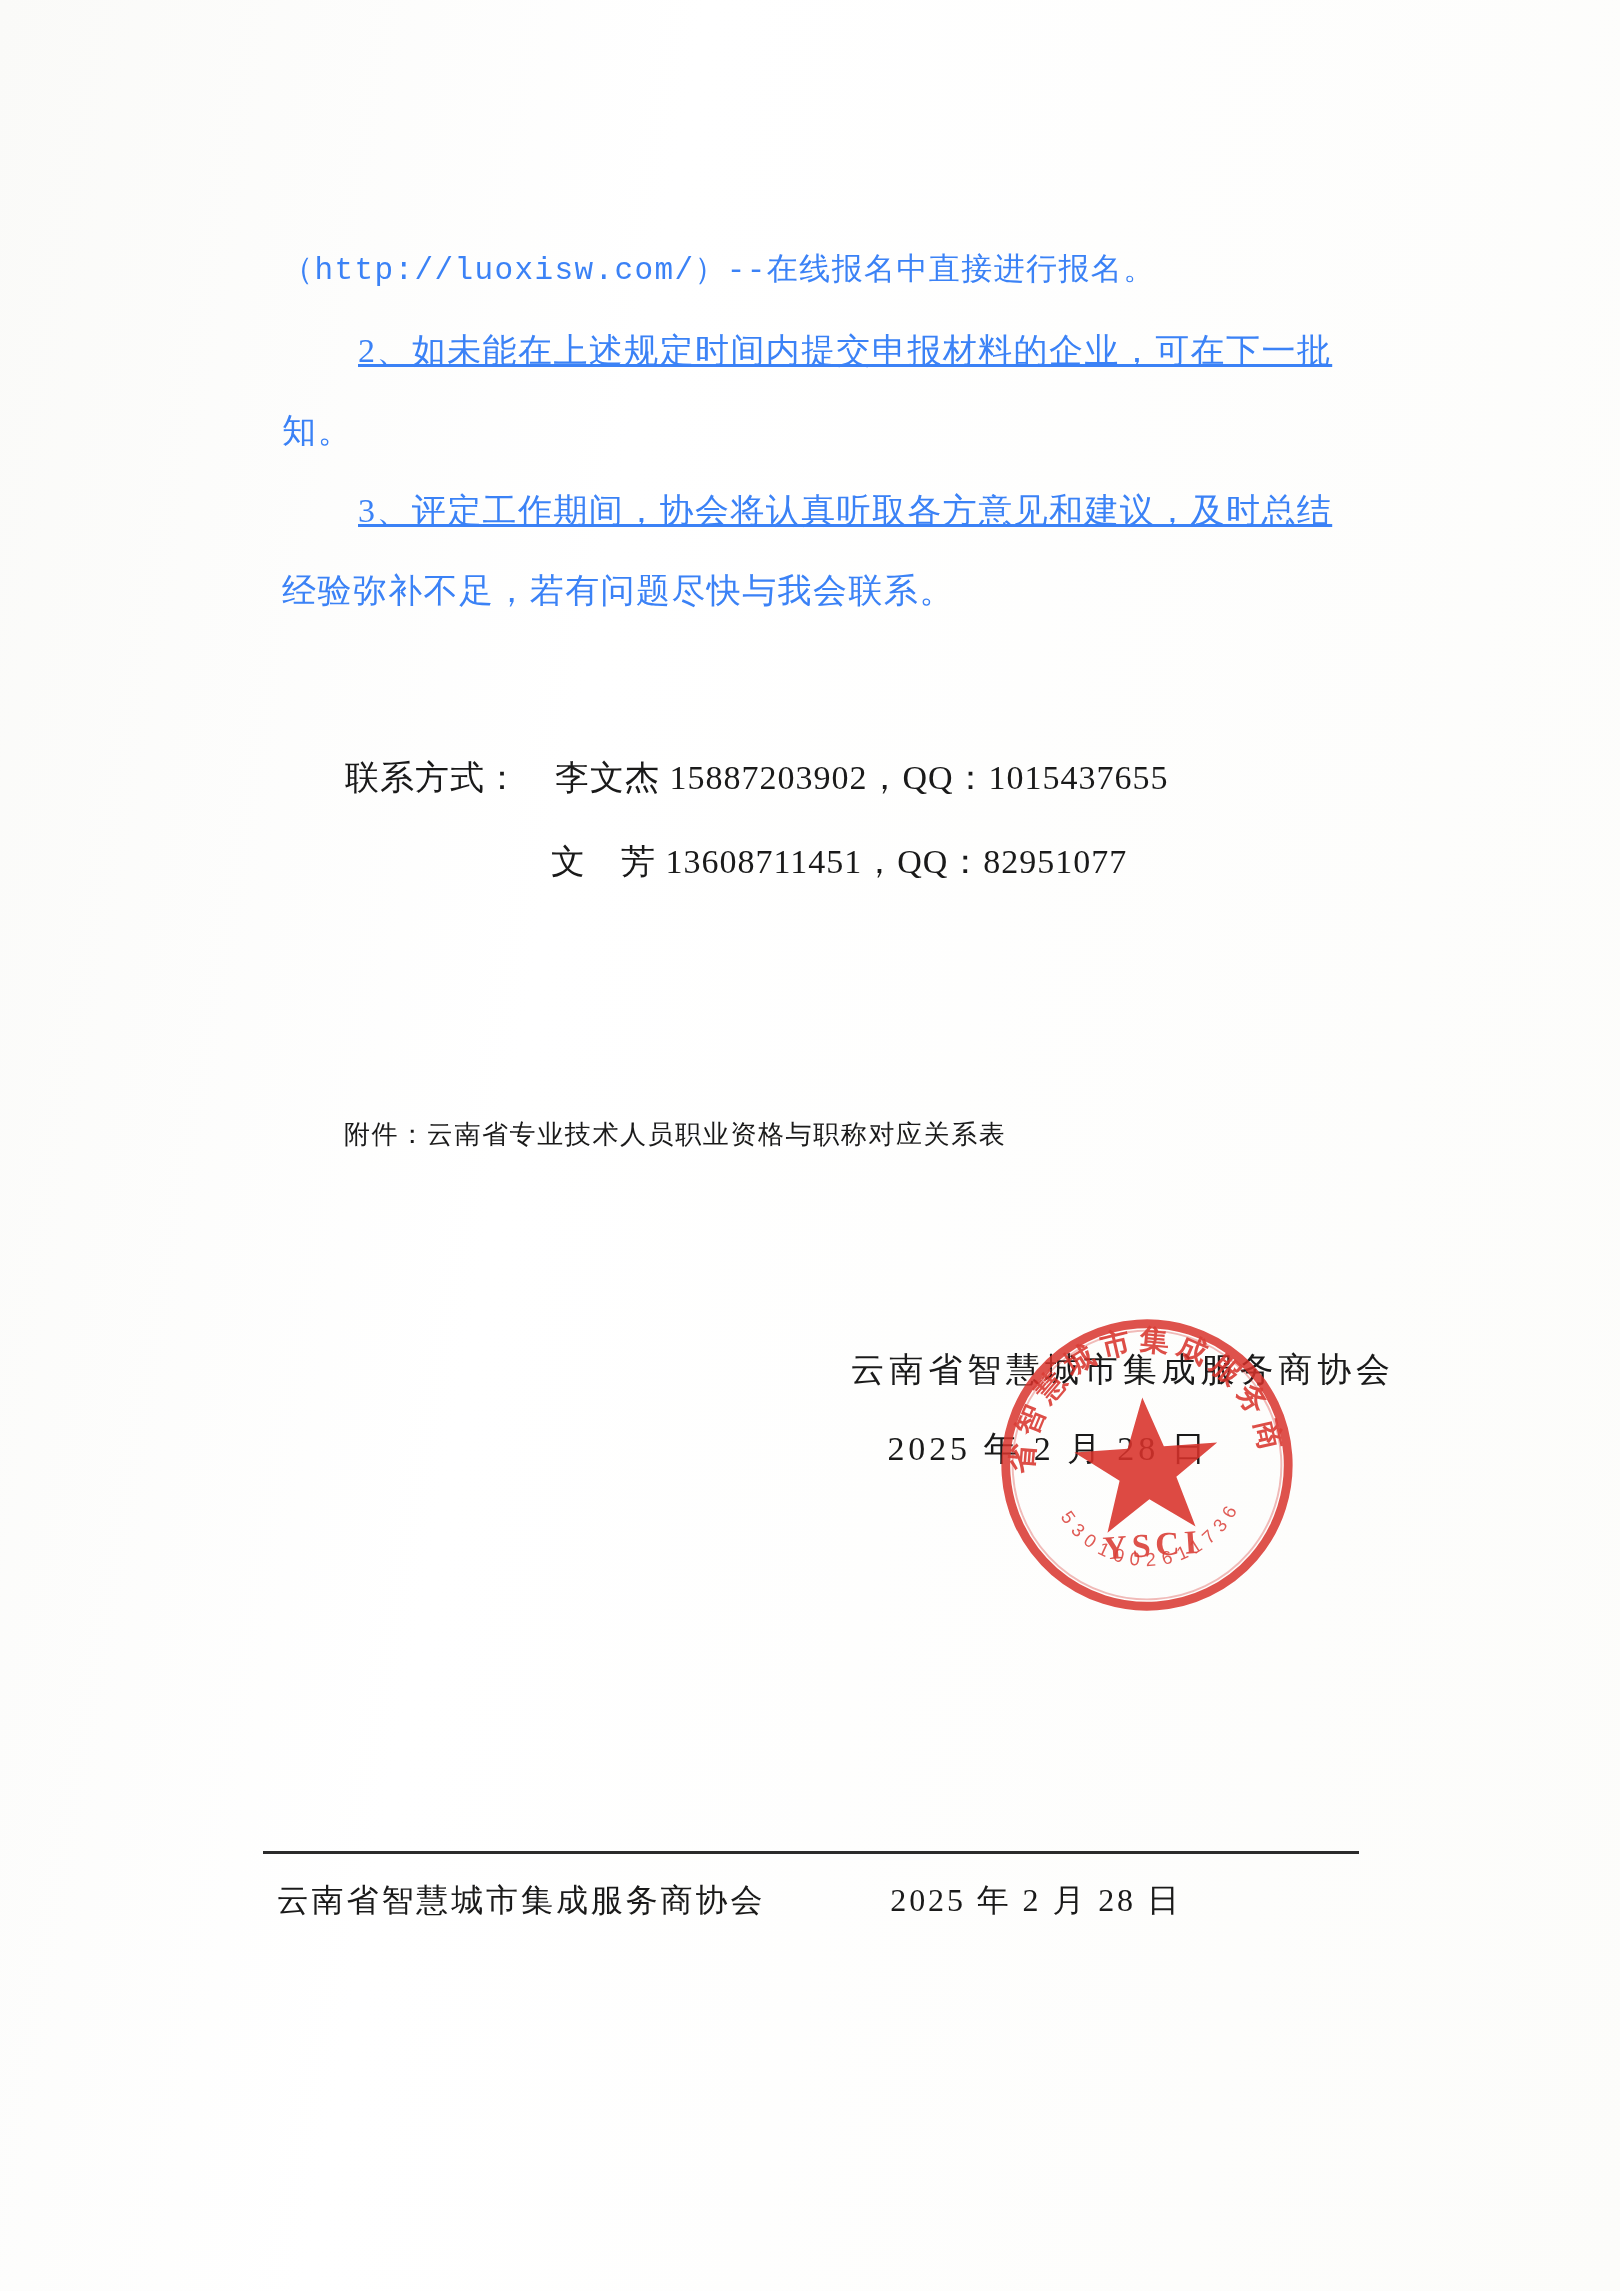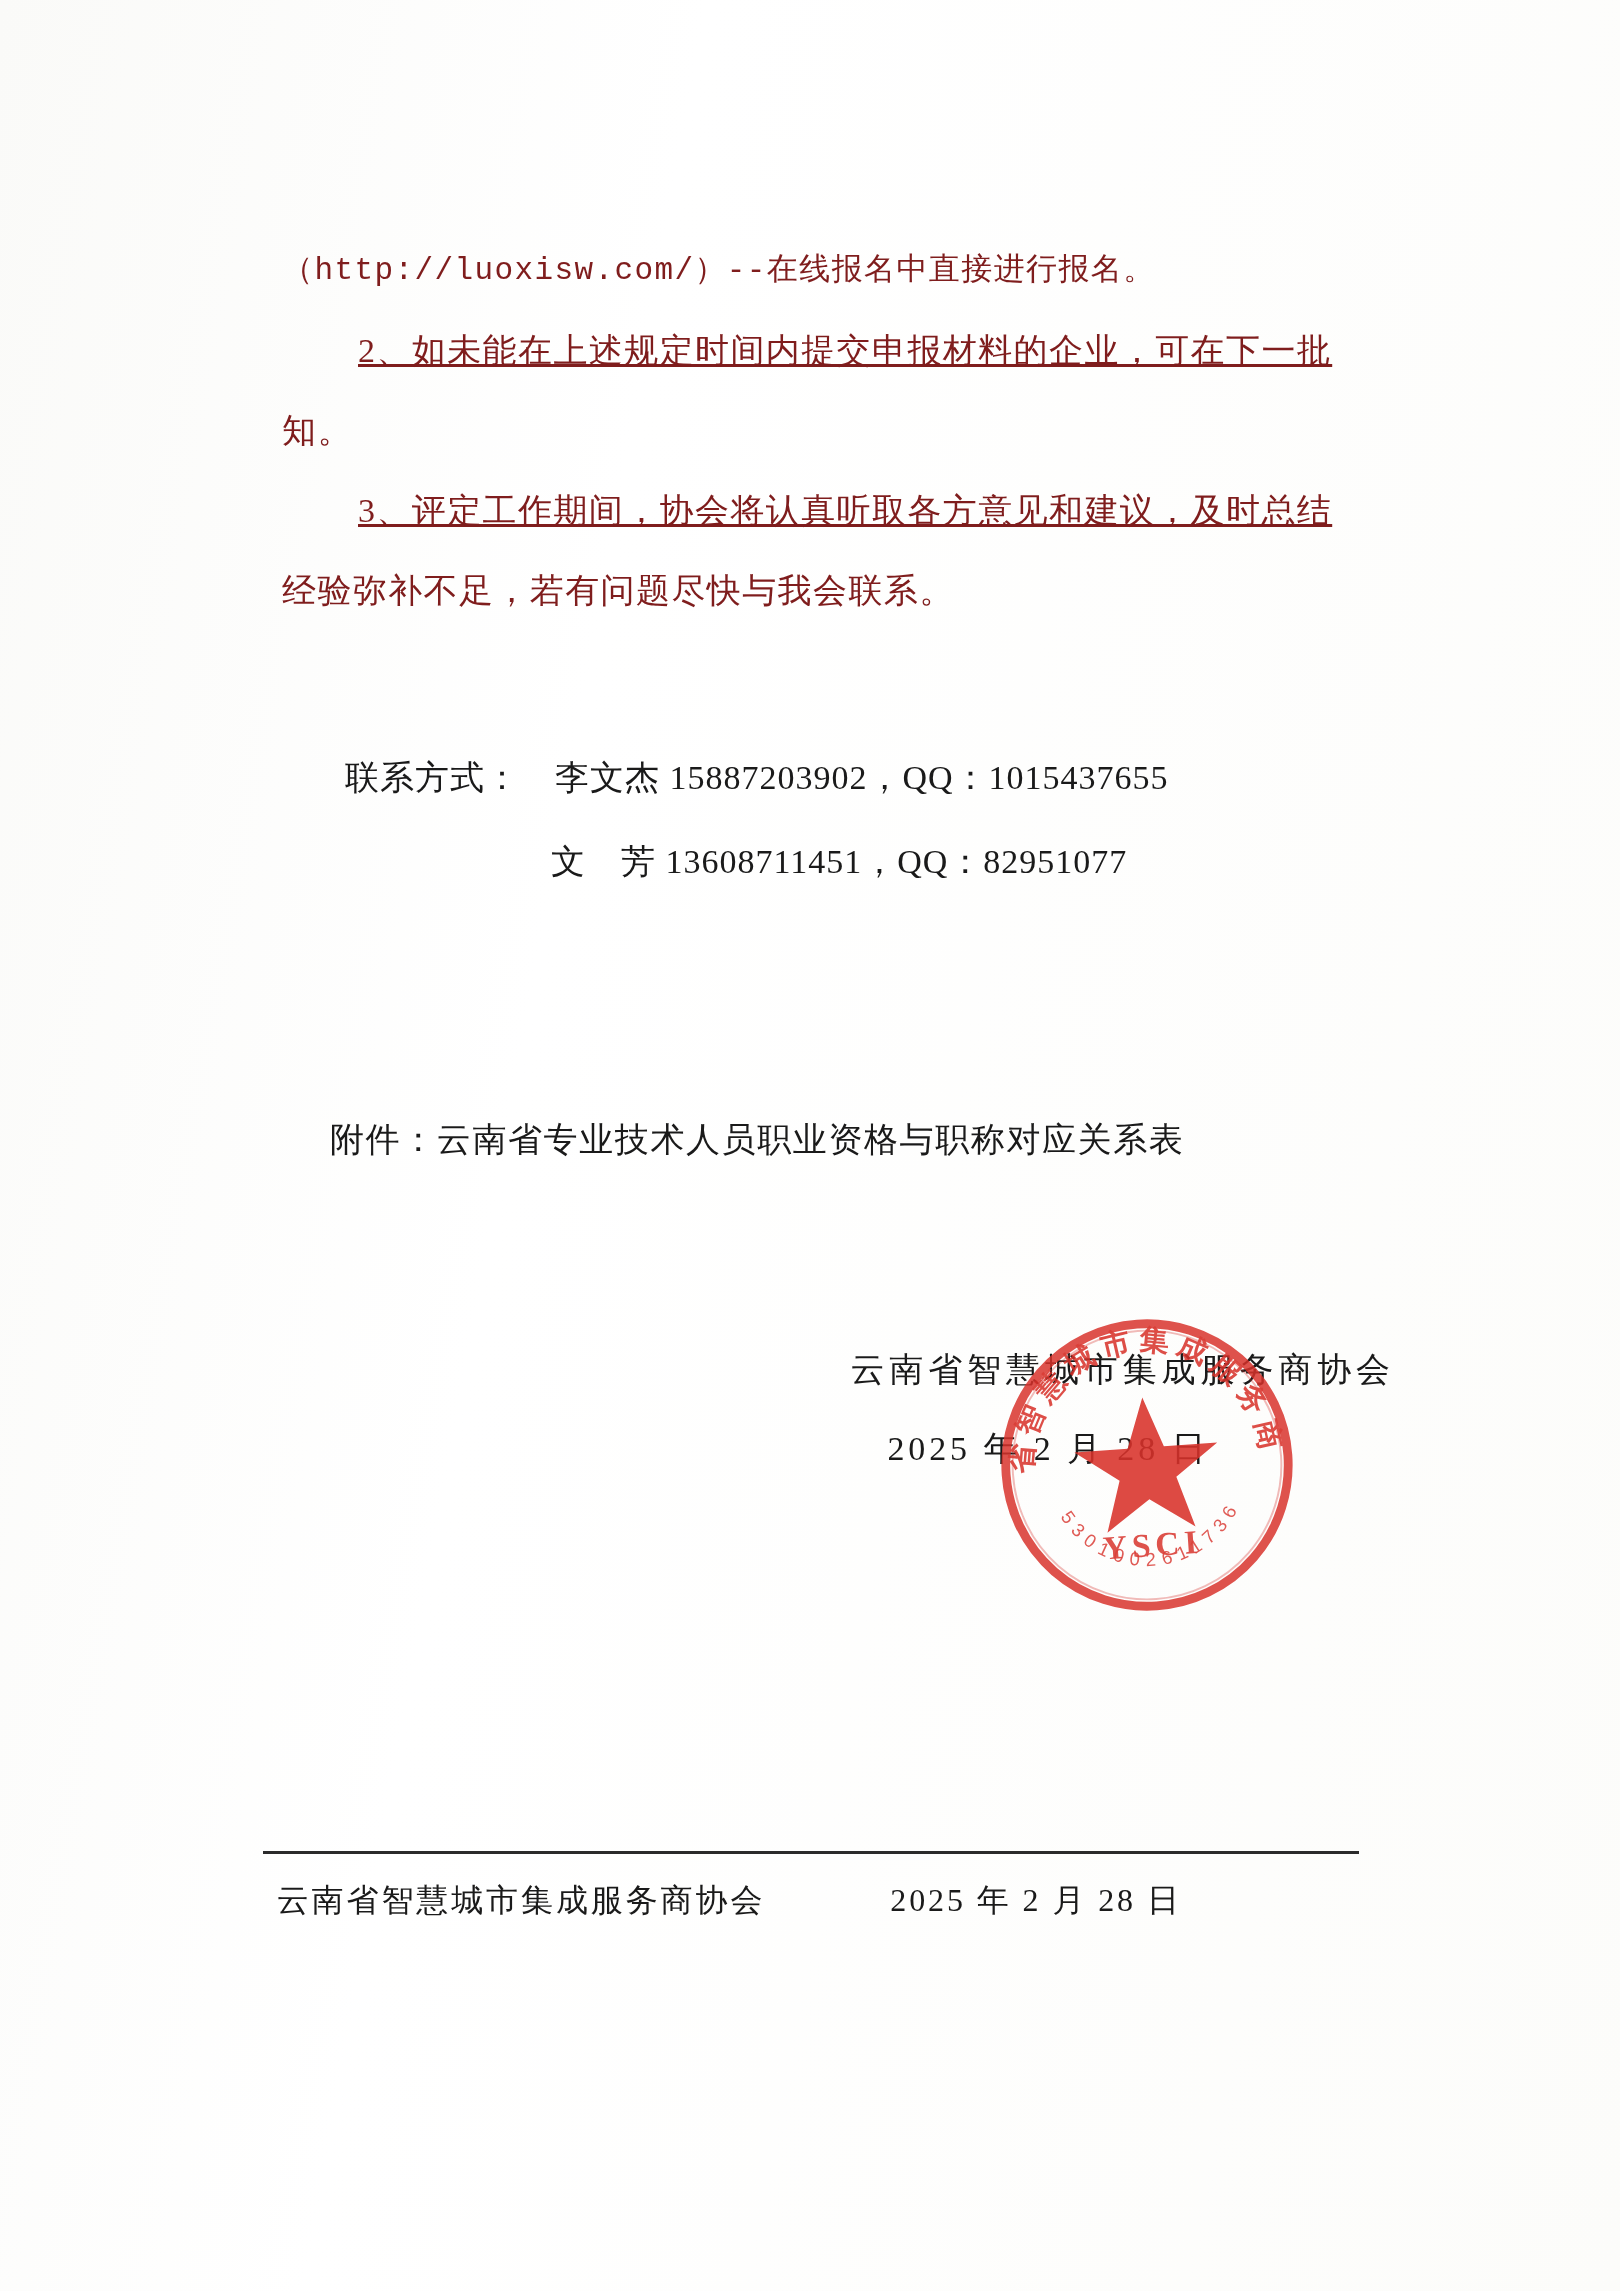--- a/index.html
+++ b/index.html
@@ -33,21 +33,21 @@
     left: 282px;
     top: 231px;
     width: 1088px;
   }
 
   .line {
     font-size: 34px;
     line-height: 80px;
     letter-spacing: 1.4px;
     white-space: pre;
-    color: #7f1d1d;
+    color: #3b82f6;
   }
 
   .line-mono {
     font-family: "Liberation Mono", "DejaVu Sans Mono", monospace;
     font-size: 31px;
   }
 
   .indent {
     padding-left: 76px;
     text-decoration: underline;
@@ -66,23 +66,23 @@
     white-space: pre;
     letter-spacing: 1px;
   }
 
   .contact-indent {
     padding-left: 206px;
   }
 
   .attachment {
     position: absolute;
-    left: 330px;
+    left: 344px;
     top: 1117px;
-    font-size: 34px;
+    font-size: 26px;
     letter-spacing: 1.6px;
     white-space: pre;
   }
 
   .signature {
     position: absolute;
     right: 225px;
     top: 1347px;
     text-align: left;
   }

